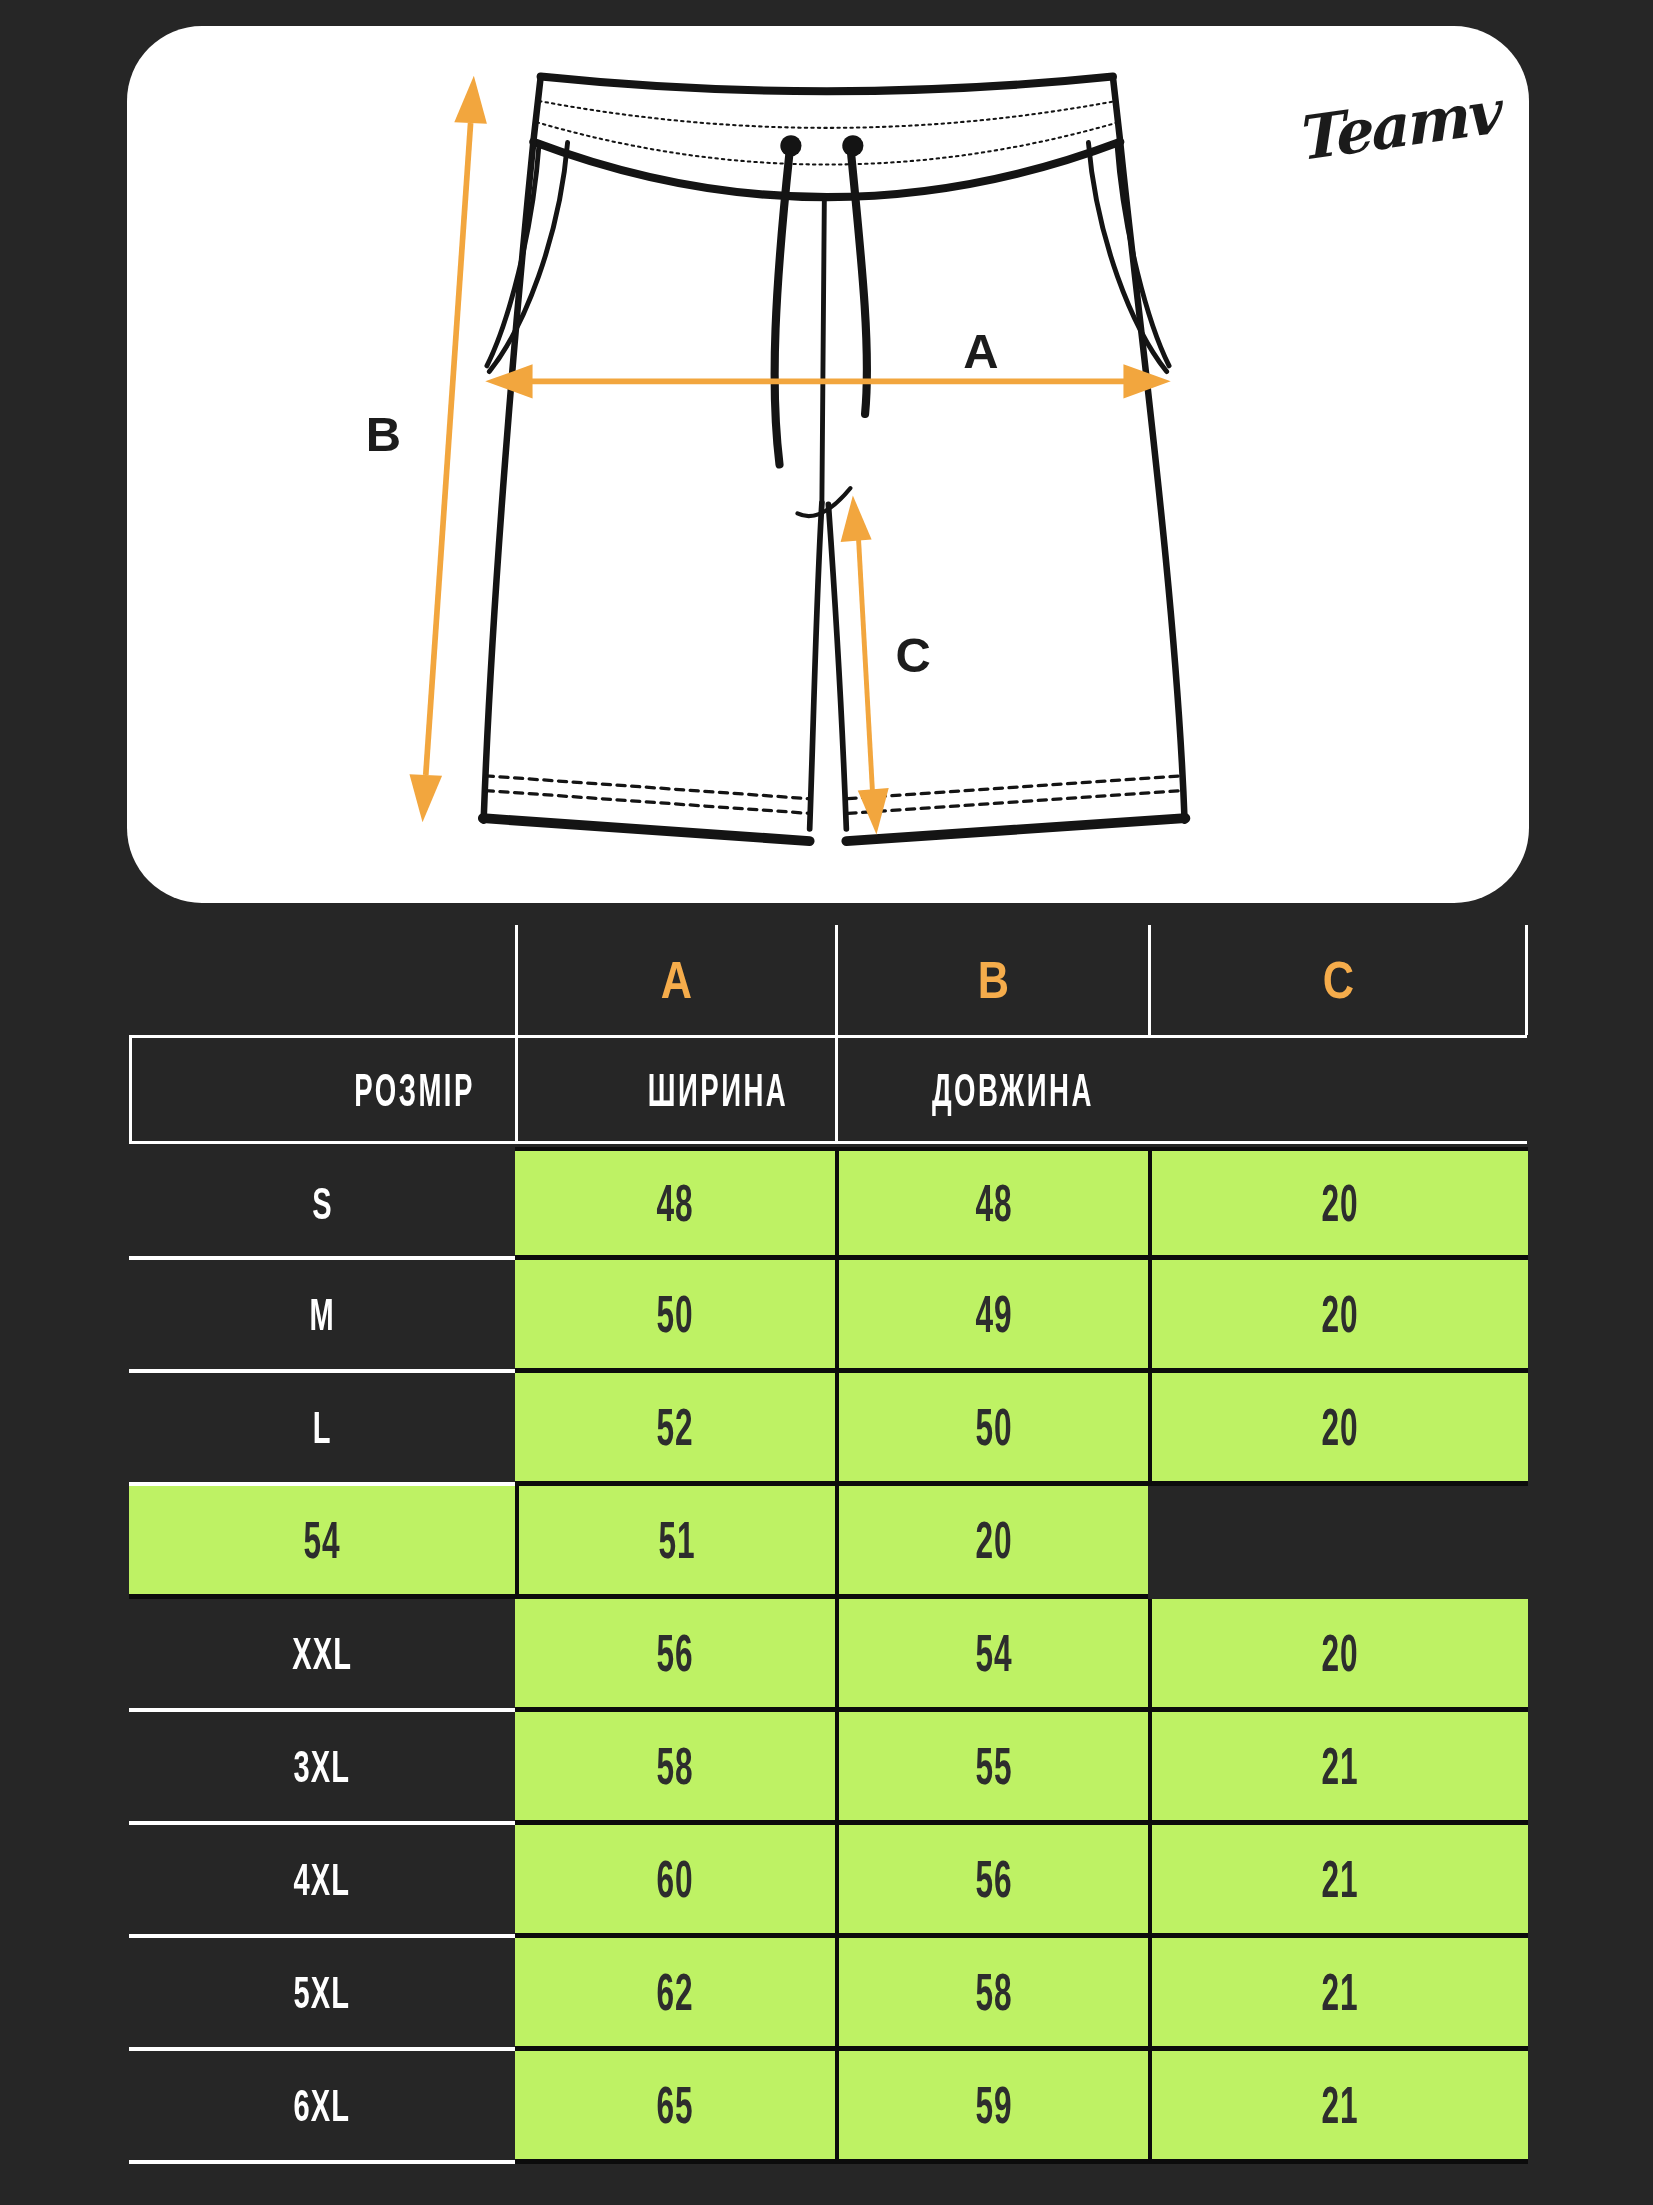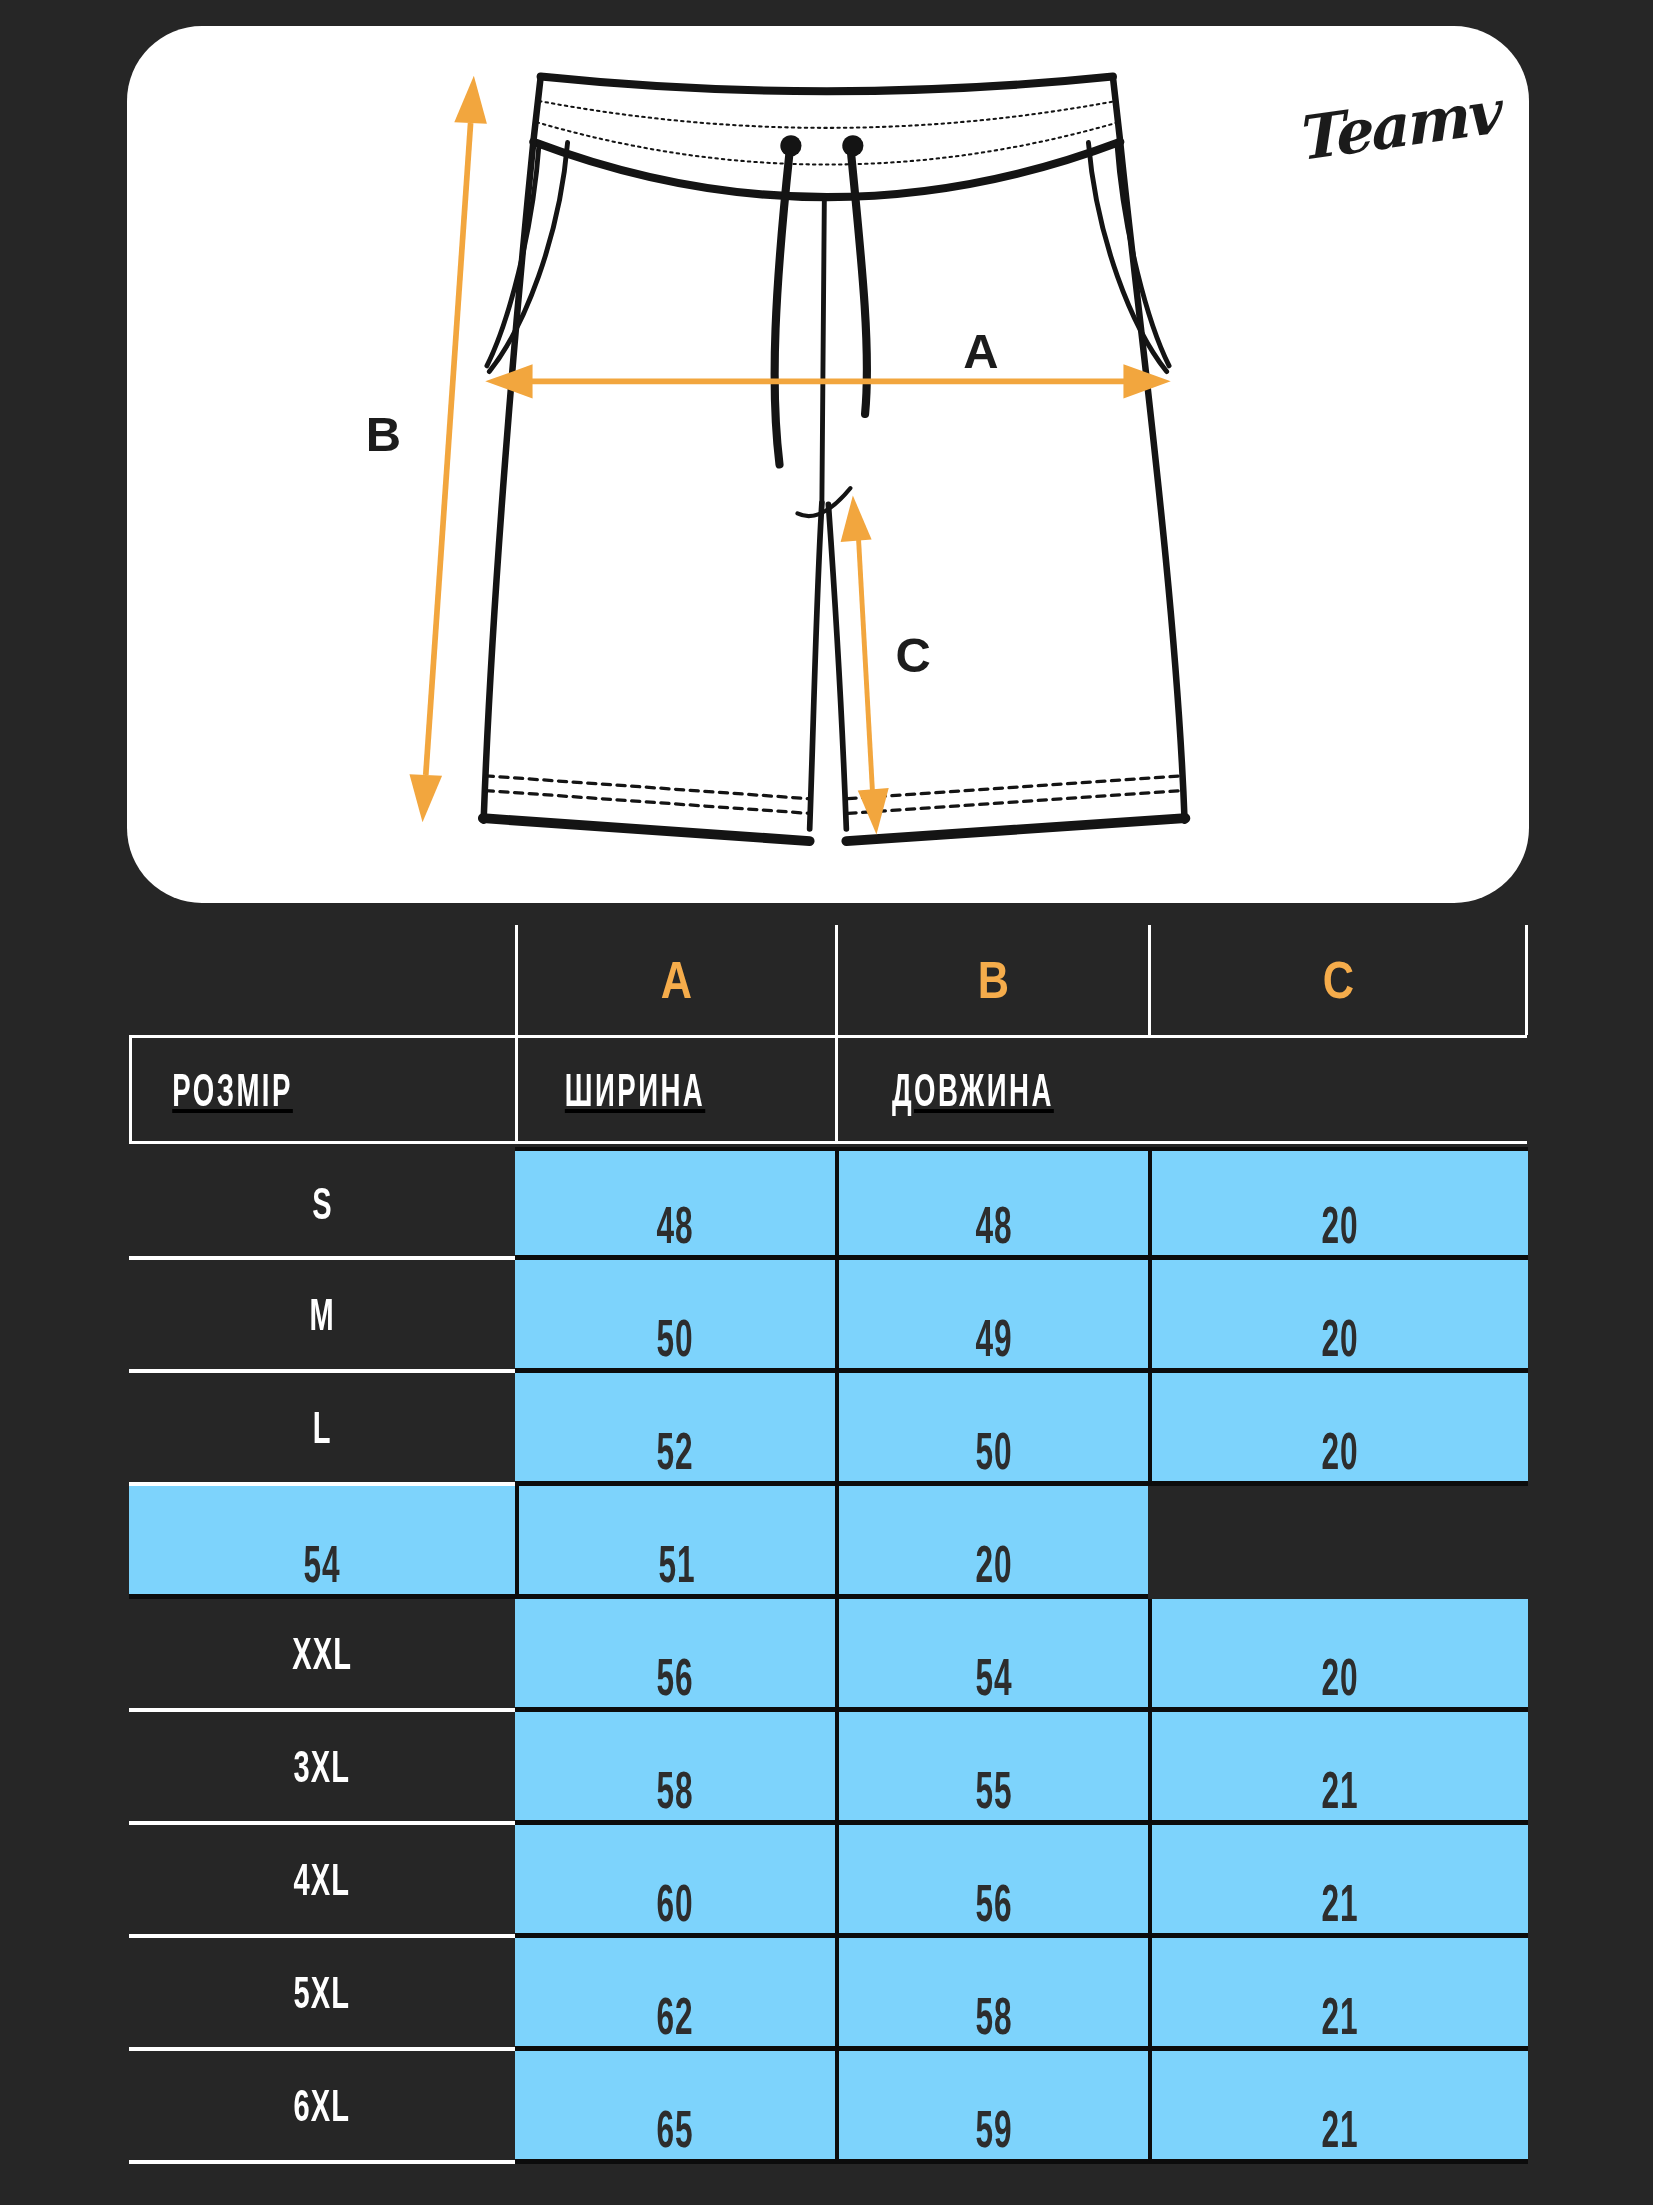--- a/index.html
+++ b/index.html
@@ -24,28 +24,28 @@
   
   .size-table { position:absolute; left:129px; top:921px; width:1398px; }
   .row { display:grid; grid-template-columns:386px 320px 313px 380px; }
   
   .abc-row { height:114px; }
   .abc-cell { display:flex; align-items:center; justify-content:center; margin-top:4.1px; }
   .abc-cell.bordered { border-left:3.3px solid #ffffff; }
   .abc-cell.last { border-right:3.3px solid #ffffff; }
   
   .head-row { height:109px; border-top:3.3px solid #ffffff; border-bottom:3.3px solid #ffffff; }
-  .head-cell { display:flex; align-items:center; justify-content:flex-start; border-left:3.3px solid #ffffff;text-decoration:underline; }
+  .head-cell { display:flex; align-items:center; justify-content:flex-end; border-left:3.3px solid #ffffff; }
   .head-cell.last { border-right:3.3px solid #ffffff; }
   
   #rows { margin-top:3.3px; }
   .data-row { height:113px; }
   .cell { display:flex; align-items:center; justify-content:center; }
   .size-cell { border-bottom:4.9px solid #ffffff; }
-  .d-cell { background:#7dd3fc; border-bottom:5.7px solid #0c0c0c;align-items:flex-end; }
+  .d-cell { background:#bef264; border-bottom:5.7px solid #0c0c0c; }
   .d-cell.mid { border-left:4.1px solid #0c0c0c; }
   .data-row:first-child .cell { border-top:4.9px solid transparent; }
   .data-row:first-child .d-cell { border-top-color:#0c0c0c; }
   
   .t { display:inline-block; font-weight:bold; white-space:nowrap; }
   .abc-t  { font-size:51px; transform:scaleX(0.85); color:#F5AC4B; }
   .head-t { font-size:46px; transform:scaleX(0.60); letter-spacing:4.1px; color:#ffffff; }
   .size-t { font-size:44px; transform:scaleX(0.66); letter-spacing:1.6px; color:#ffffff; }
   .num-t  { font-size:51px; transform:scaleX(0.62); letter-spacing:1.6px; color:#2d2d2d; }
 </style>

